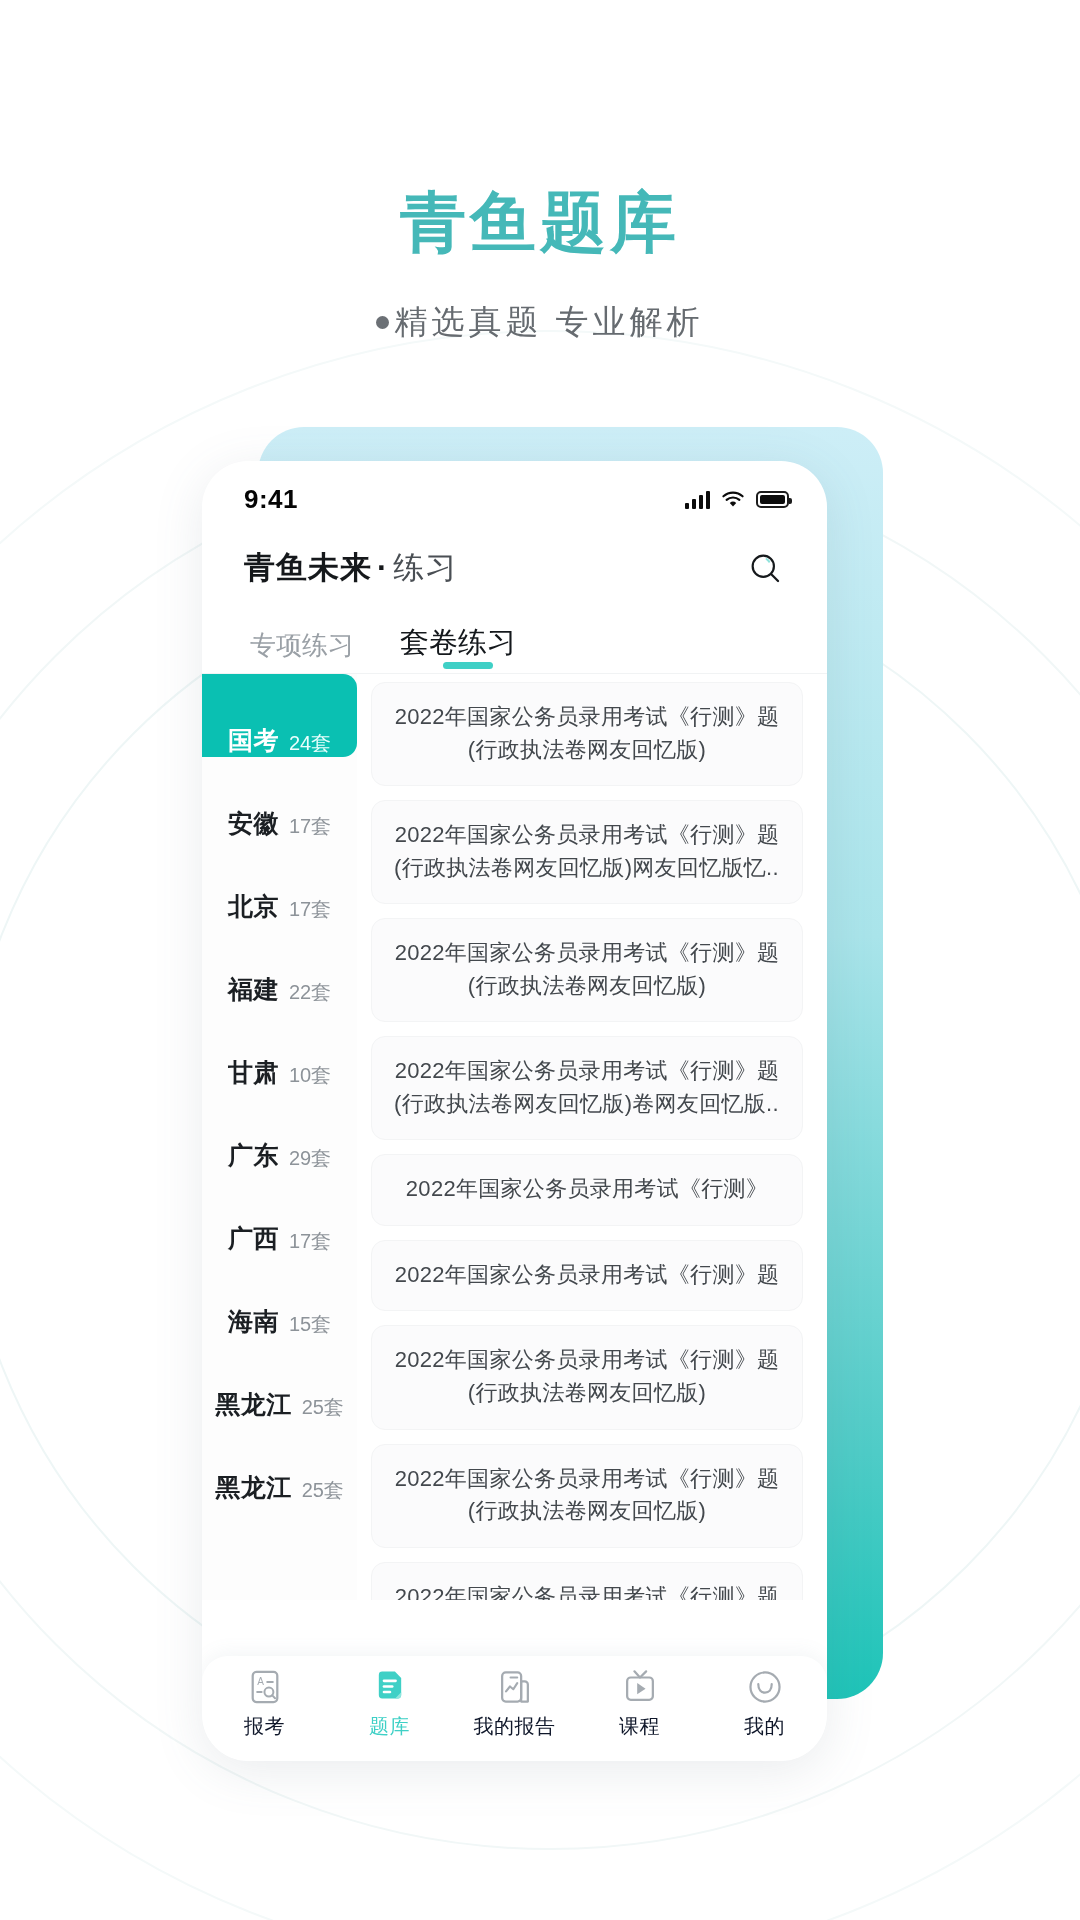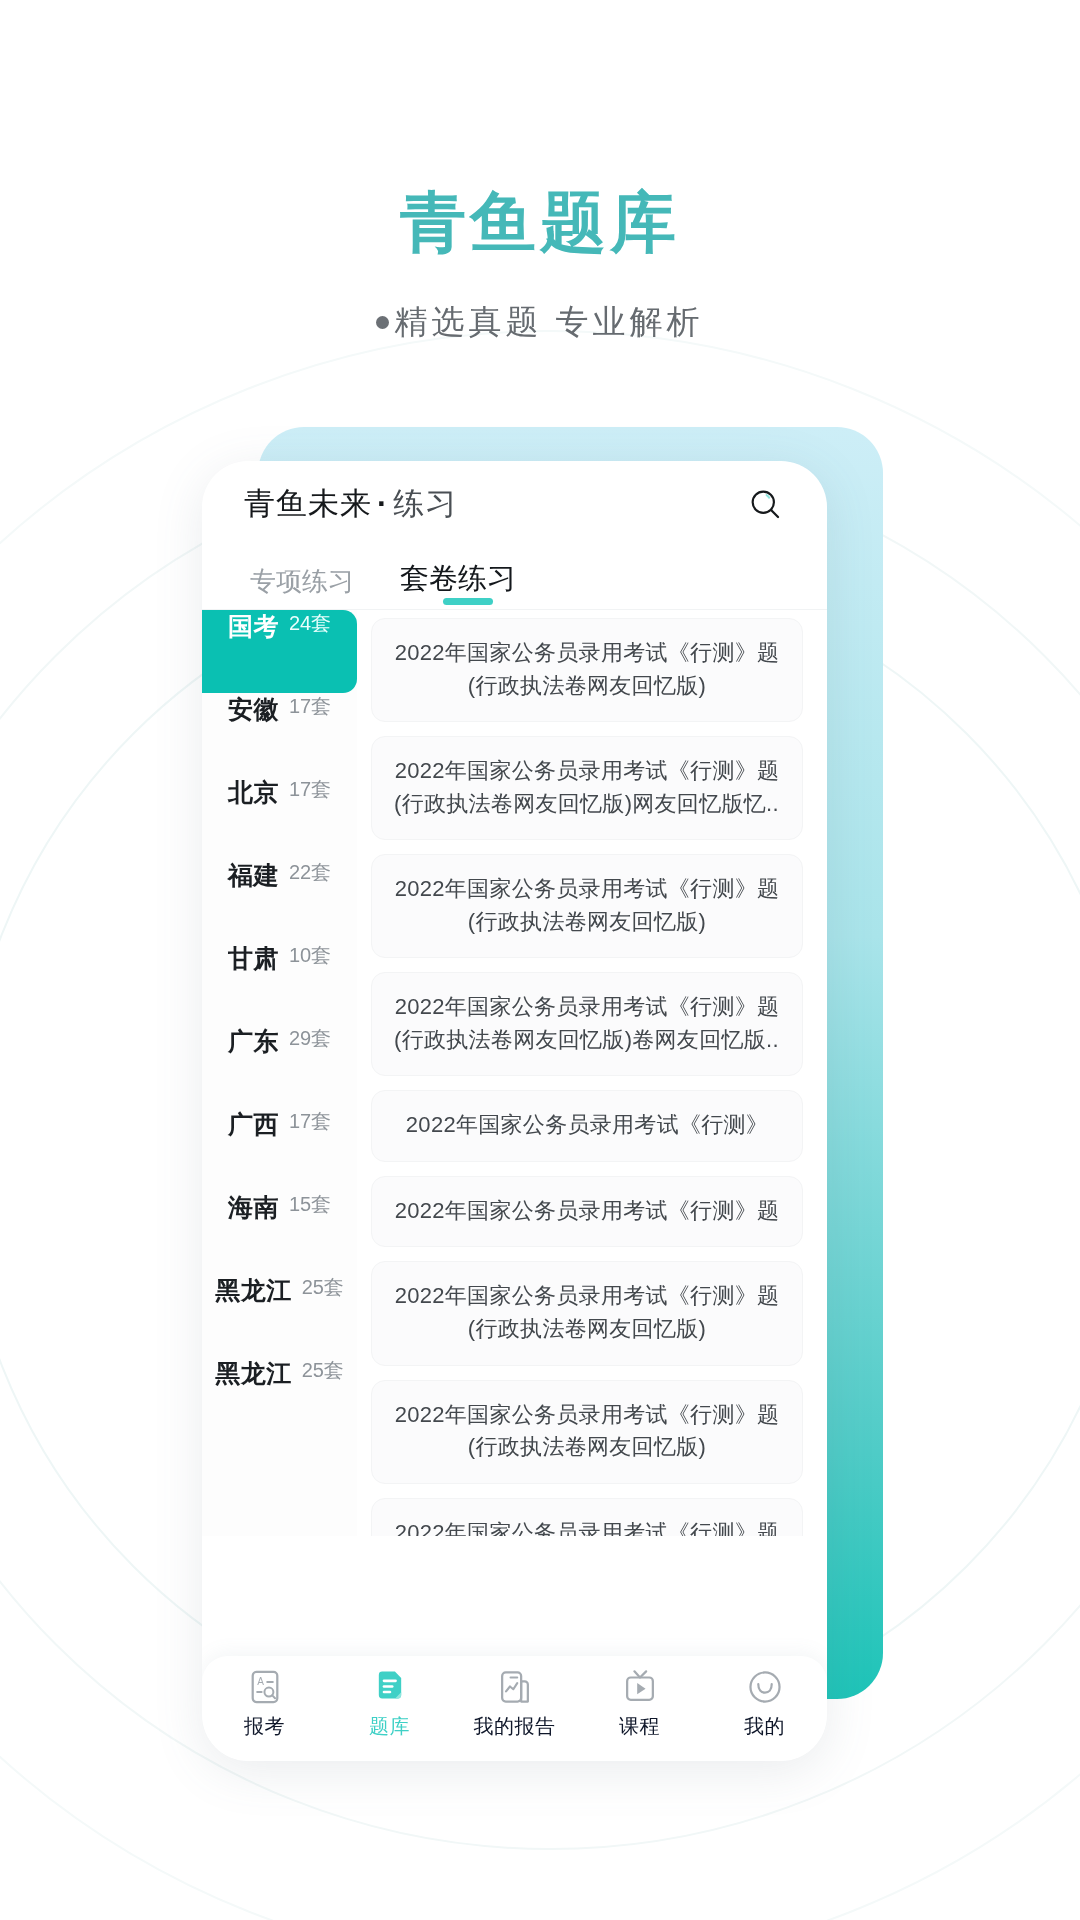--- a/index.html
+++ b/index.html
@@ -118,21 +118,21 @@
 
   
   .app-header {
     height: 86px;
     display: flex;
     align-items: center;
     justify-content: space-between;
     padding: 0 40px 0 42px;
   }
   .app-title { font-size: 31px; color: #15181b; letter-spacing: 1px; }
-  .app-title .strong { font-weight: 400; }
+  .app-title .strong { font-weight: 700; }
   .app-title .sep { font-weight: 700; margin: 0 5px; }
   .app-title .light { color: #4a4f54; font-weight: 400; }
   .search-btn {
     width: 44px; height: 44px;
     display: flex; align-items: center; justify-content: center;
   }
 
   
   .tabs {
     display: flex;
@@ -172,21 +172,21 @@
   
   .sidebar {
     width: 155px;
     flex: 0 0 155px;
     background: #fdfdfd;
     overflow: hidden;
   }
   .side-item {
     height: 83px;
     display: flex;
-    align-items: flex-start;
+    align-items: flex-end;
     justify-content: center;
     gap: 10px;
     color: #1b1f23;
   }
   .side-item .s-name { font-size: 25px; font-weight: 600; letter-spacing: .5px; }
   .side-item .s-count { font-size: 20px; color: #8d9399; }
   .side-item.active {
     background: #0ac0b2;
     border-radius: 0 14px 14px 0;
   }
@@ -249,20 +249,39 @@
   <div class="headline">青鱼题库</div>
   <div class="subline">
     <span class="dot"></span>
     <span class="sub-text">精选真题  专业解析</span>
   </div>
 
   <div class="backcard"></div>
 
   <div class="phone">
 
+    <div class="statusbar">
+      <div class="status-time">9:41</div>
+      <div class="status-icons">
+        <span class="sig">
+            <i></i>
+            <i></i>
+            <i></i>
+            <i></i>
+          </span>
+        <svg class="wifi" viewBox="0 0 24 19">
+          <path d="M12 16.6 8.8 12.9a4.9 4.9 0 0 1 6.4 0z" fill="#0b0b0b"></path>
+          <path d="M5.6 9.9a9.6 9.6 0 0 1 12.8 0" stroke="#0b0b0b" stroke-width="2.1" fill="none" stroke-linecap="round"></path>
+          <path d="M2.4 6.3a14.4 14.4 0 0 1 19.2 0" stroke="#0b0b0b" stroke-width="2.1" fill="none" stroke-linecap="round"></path>
+        </svg>
+        <span class="batt">
+            <span></span>
+          </span>
+      </div>
+    </div>
 
     <div class="app-header">
       <div class="app-title">
         <span class="strong">青鱼未来</span><span class="sep">·</span><span class="light">练习</span>
       </div>
       <div class="search-btn">
         <svg viewBox="0 0 28 28" width="32" height="32">
           <circle cx="12.5" cy="12.5" r="9.3" fill="none" stroke="#16191c" stroke-width="1.9"></circle>
           <line x1="19.3" y1="19.3" x2="25.4" y2="25.4" stroke="#16191c" stroke-width="2" stroke-linecap="round"></line>
           <path d="M15.4 6.2a7 7 0 0 1 2.2 2.2" stroke="#8fe3dc" stroke-width="1.8" fill="none" stroke-linecap="round"></path>

